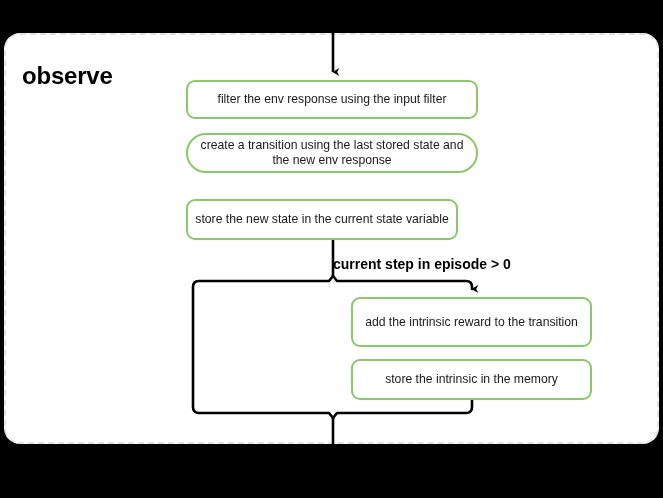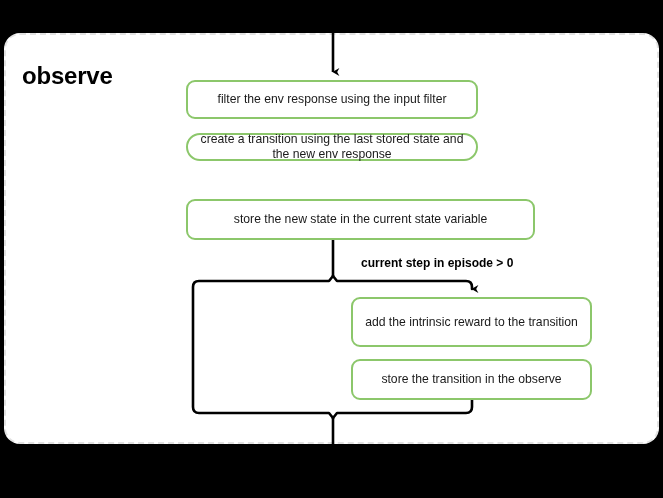--- a/index.html
+++ b/index.html
@@ -47,30 +47,30 @@
     color: #1a1a1a;
     font-size: 12.2px;
     line-height: 15px;
     text-align: center;
     display: flex;
     align-items: center;
     justify-content: center;
     padding: 2px 6px;
   }
   #node-filter        { left: 186px; top: 80px;  width: 292px; height: 39px; }
-  #node-create        { left: 186px; top: 133px; width: 292px; height: 28px; border-radius: 21px; }
-  #node-store-state   { left: 186px; top: 199px; width: 349px; height: 41px; }
+  #node-create        { left: 186px; top: 133px; width: 292px; height: 40px; border-radius: 21px; }
+  #node-store-state   { left: 186px; top: 199px; width: 272px; height: 41px; }
   #node-intrinsic     { left: 351px; top: 297px; width: 241px; height: 50px; }
   #node-store-trans   { left: 351px; top: 359px; width: 241px; height: 41px; }
   
   #edge-label {
     position: absolute;
-    left: 361px;
+    left: 333px;
     top: 256px;
-    font-size: 12px;
+    font-size: 14px;
     font-weight: bold;
     color: #000000;
     white-space: nowrap;
   }
   
   #edges {
     position: absolute;
     left: 0;
     top: 0;
     width: 663px;
@@ -109,17 +109,17 @@
   </svg>
 
   <div class="node" id="node-filter">filter the env response using the input filter</div>
 
   <div class="node" id="node-create">create a transition using the last stored state and the new env response</div>
 
   <div class="node" id="node-store-state">store the new state in the current state variable</div>
 
   <div class="node" id="node-intrinsic">add the intrinsic reward to the transition</div>
 
-  <div class="node" id="node-store-trans">store the transition in the observe</div>
+  <div class="node" id="node-store-trans">store the intrinsic in the memory</div>
 
   <div id="edge-label">current step in episode &gt; 0</div>
 
 </div>
 
 </body></html>

